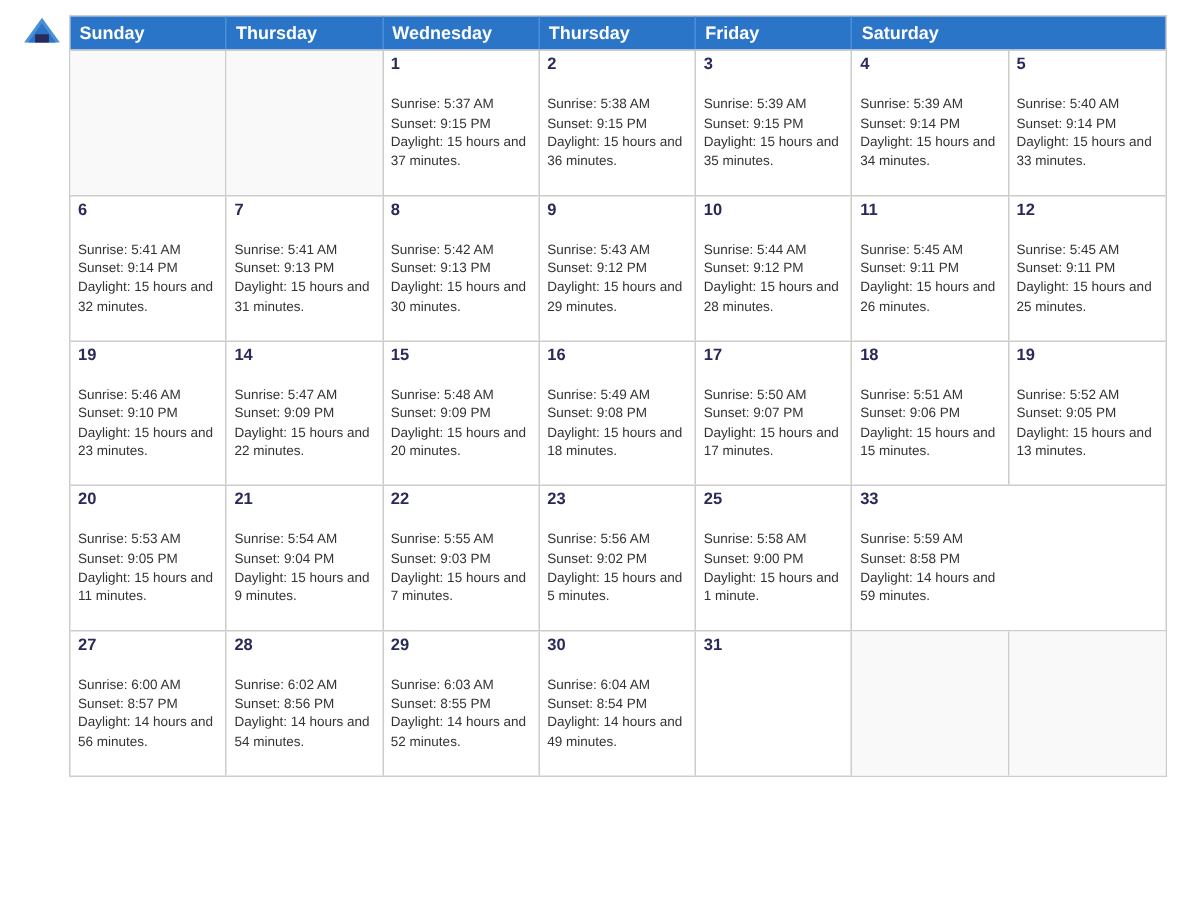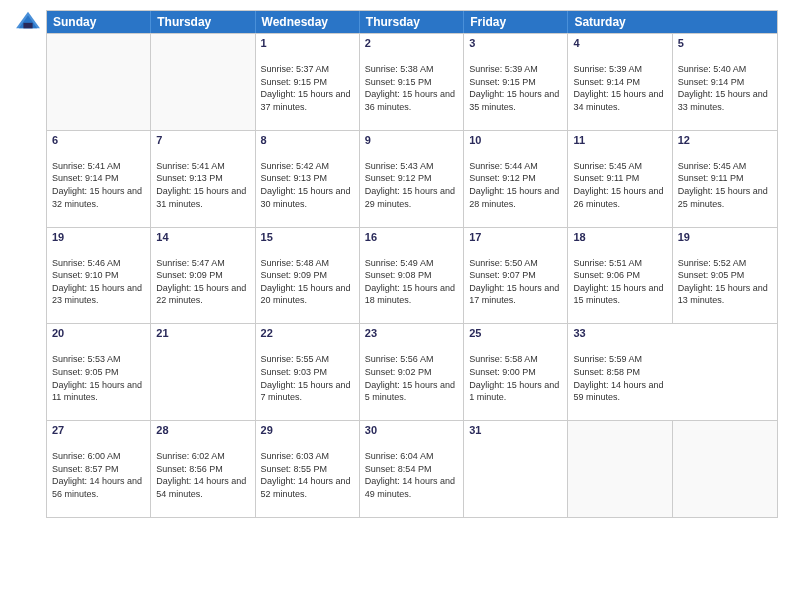--- a/index.html
+++ b/index.html
@@ -226,20 +226,21 @@
             <div class="info">Sunrise: 5:52 AM<br>Sunset: 9:05 PM<br>Daylight: 15 hours and 13 minutes.</div>
           </div>
         </div>
         <div class="cal-row">
           <div class="cal-cell">
             <span class="day-num">20</span>
             <div class="info">Sunrise: 5:53 AM<br>Sunset: 9:05 PM<br>Daylight: 15 hours and 11 minutes.</div>
           </div>
           <div class="cal-cell">
             <span class="day-num">21</span>
+            <div class="info">Sunrise: 5:54 AM<br>Sunset: 9:04 PM<br>Daylight: 15 hours and 9 minutes.</div>
           </div>
           <div class="cal-cell">
             <span class="day-num">22</span>
             <div class="info">Sunrise: 5:55 AM<br>Sunset: 9:03 PM<br>Daylight: 15 hours and 7 minutes.</div>
           </div>
           <div class="cal-cell">
             <span class="day-num">23</span>
             <div class="info">Sunrise: 5:56 AM<br>Sunset: 9:02 PM<br>Daylight: 15 hours and 5 minutes.</div>
           </div>
           <div class="cal-cell">

